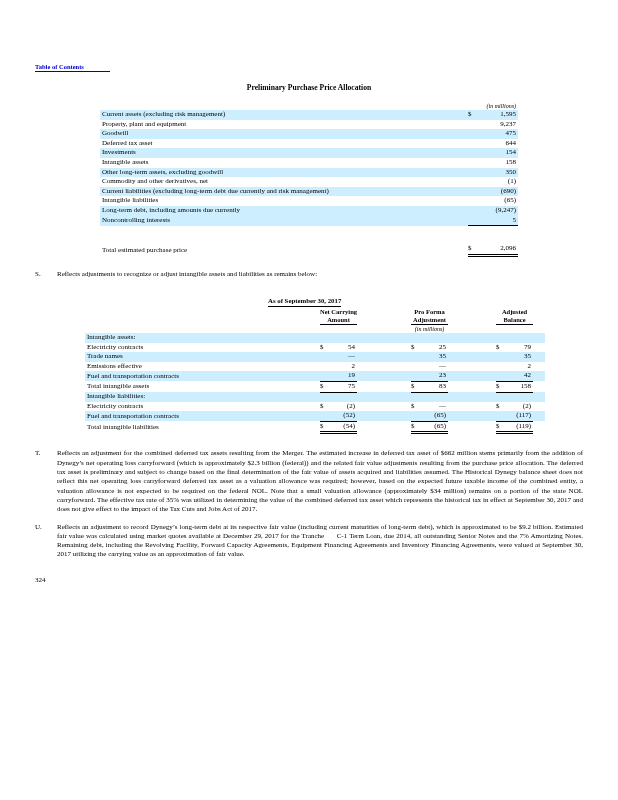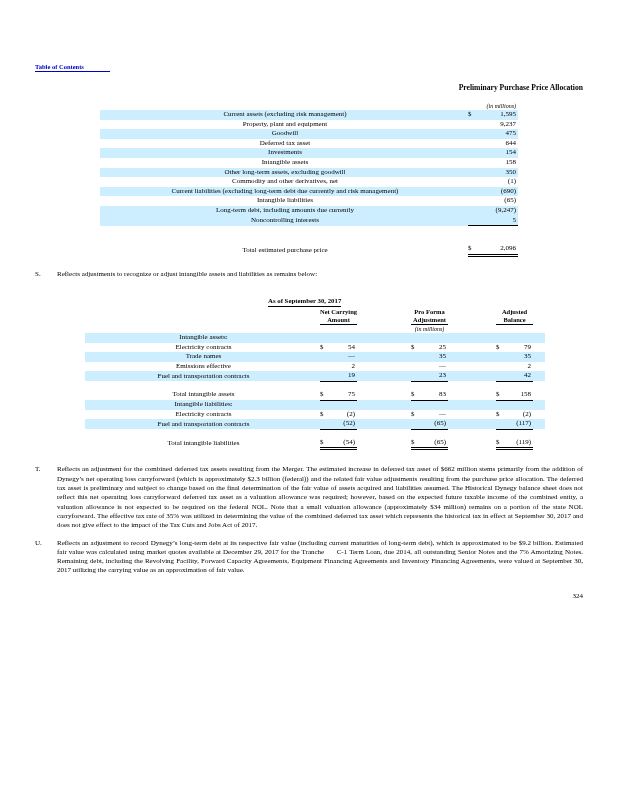--- a/index.html
+++ b/index.html
@@ -10,26 +10,26 @@
   }
   .page{padding:55px 35px 0 35px;}
   
   .toc-link{
     display:inline-block;color:#0000CC;font-size:6.5px;font-weight:bold;
     border-bottom:1px solid #0000CC;padding-right:26px;line-height:8px;
     text-decoration:none;cursor:pointer;
   }
   
   .doc-title{
-    text-align:right;font-weight:bold;font-size:7.6px;margin-top:10px;line-height:10px;
+    text-align:center;font-weight:bold;font-size:7.6px;margin-top:10px;line-height:10px;
   }
   
   table{border-collapse:collapse;table-layout:fixed;}
   td{font-size:7px;line-height:9.6px;padding:0;vertical-align:bottom;overflow:hidden;white-space:nowrap;}
-  .lbl{text-align:center;padding-left:2px;}
+  .lbl{text-align:left;padding-left:2px;}
   .dol{text-align:left;}
   .num{text-align:right;padding-right:2px;}
   .sp{}
   tr.shaded td{background:#CCEEFF;}
   .units-note{font-style:italic;font-size:6px;line-height:8px;}
   
   .t1-wrap{margin:9px 0 0 65px;width:418px;}
   .t1-units{text-align:right;padding-right:2px;}
   .t1{width:418px;}
   .t1 col.c-lbl{width:368px;}
@@ -55,29 +55,29 @@
   .t2 col.c-num{width:25px;}
   .t2 col.c-sp1{width:54px;}
   .t2 col.c-sp2{width:48px;}
   .t2 col.c-pad{width:12px;}
   .colhd{
     font-weight:bold;text-align:center;font-size:6.5px;line-height:7.5px;
     border-bottom:1px solid #000;padding-bottom:1px;vertical-align:bottom;white-space:nowrap;
   }
   .colhd span{display:block;}
   .t2-units-cell{text-align:center;}
-  .t2 tr.tot td{padding-top:8px;}
+  .t2 tr.tot td{padding-top:0;}
   .t2 tr.tot1 td.dol,.t2 tr.tot1 td.num{
     border-top:1px solid #000;border-bottom:1px solid #000;
   }
   .t2 tr.tot2 td.dol,.t2 tr.tot2 td.num{
     border-top:1px solid #000;border-bottom:3px double #000;
   }
   
-  .page-num{text-align:right;font-size:7px;margin-top:16px;line-height:9px;}
+  .page-num{text-align:left;font-size:7px;margin-top:16px;line-height:9px;}
 </style>
 </head>
 <body>
 
 <div class="page">
 
   <a class="toc-link">Table of Contents</a>
 
   <div class="doc-title">Preliminary Purchase Price Allocation</div>
 

